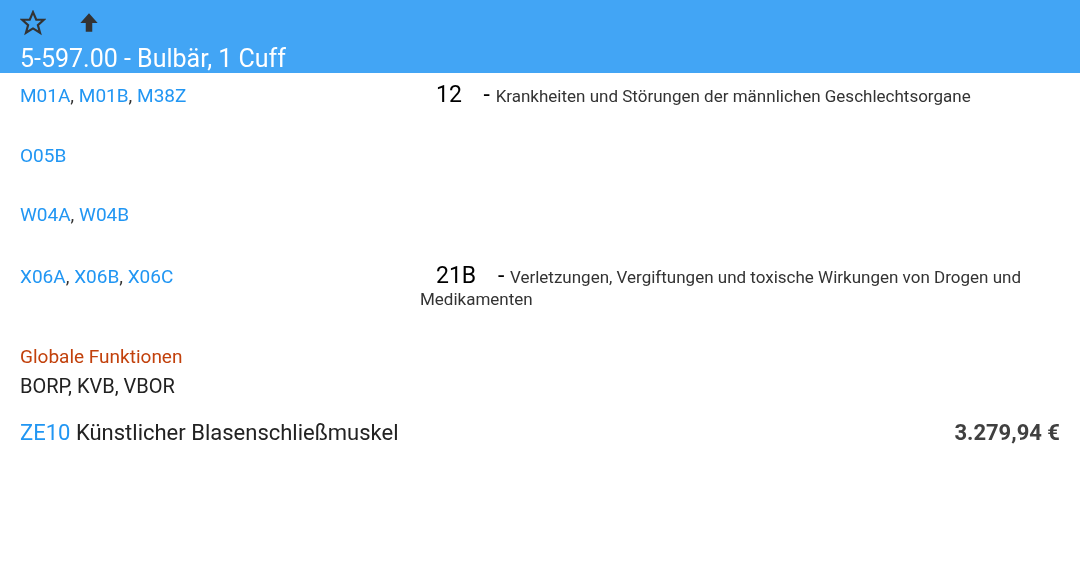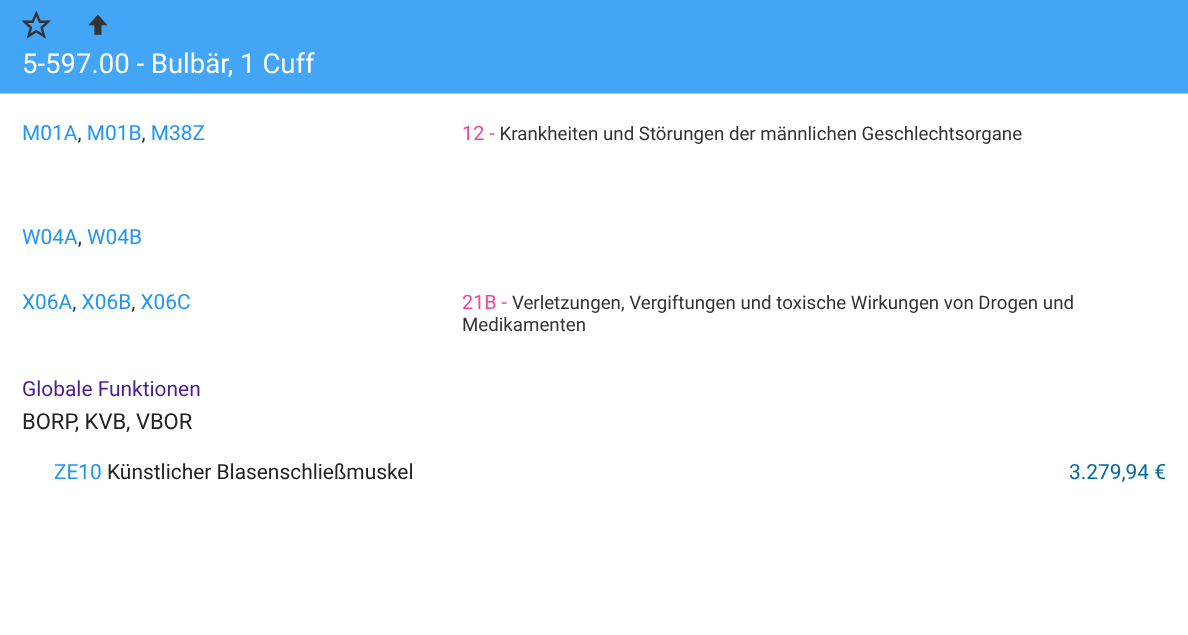--- a/index.html
+++ b/index.html
@@ -10,21 +10,21 @@
     body {
       font-family: -apple-system, BlinkMacSystemFont, "Segoe UI", Roboto, Arial, sans-serif;
       background: #fff;
       width: 1080px;
       height: 577px;
       overflow: hidden;
     }
     .header {
       background: #42a5f5;
       color: #fff;
-      padding: 10px 20px 12px;
+      padding: 10px 20px 0;
     }
     .header-icons {
       display: flex;
       gap: 30px;
       margin-bottom: 8px;
     }
     .icon-star, .icon-up {
       width: 26px;
       height: 26px;
       cursor: pointer;
@@ -37,70 +37,71 @@
     }
     .content {
       padding: 0 20px;
     }
     .row {
       display: flex;
       align-items: baseline;
       padding: 18px 0;
     }
     .row:first-child {
-      padding-top: 24px;
+      padding-top: 8px;
     }
     .codes {
       width: 400px;
       flex-shrink: 0;
       font-size: 19px;
     }
     .codes a {
       color: #2196f3;
       text-decoration: none;
       cursor: pointer;
     }
     .codes-sep {
       color: #333;
     }
     .desc {
       font-size: 17px;
       color: #333;
     }
     .desc-num {
-      font-size: 18px;
-      color: #ec4899;
+      font-size: 23px;
+      color: #000000;
+      margin-left: 16px;
     }
     .section-label {
-      color: #4c1d95;
+      color: #c2410c;
       font-size: 19px;
       margin-top: 18px;
       margin-bottom: 6px;
     }
     .section-text {
       color: #222;
       font-size: 20px;
       margin-bottom: 22px;
     }
     .ze-row {
       display: flex;
       justify-content: space-between;
       align-items: flex-start;
-      font-size: 19px;
-      margin-left: 29px;
+      font-size: 22px;
     }
     .ze-left {
       color: #222;
     }
     .ze-code {
       color: #2196f3;
       cursor: pointer;
     }
     .ze-price {
-      color: #0369a1;
+      color: #404040;
+      font-weight: bold;
     }
   </style>
 </head>
 <body>
 
 <div class="header">
   <div class="header-icons">
     <span class="icon-star">
       <svg viewBox="0 0 24 24" fill="none" stroke="currentColor" stroke-width="2">
         <polygon points="12,2 15,9 22,9 16.5,14 18.5,21 12,17 5.5,21 7.5,14 2,9 9,9"></polygon>
@@ -115,20 +116,21 @@
   <div class="header-title">5-597.00 - Bulbär, 1 Cuff</div>
 </div>
 
 <div class="content">
   <div id="rows-container">
       <div class="row">
         <div class="codes"><a>M01A</a><span class="codes-sep">, </span><a>M01B</a><span class="codes-sep">, </span><a>M38Z</a></div>
         <div class="desc"><span class="desc-num">12</span><span class="desc-num"> - </span><span>Krankheiten und Störungen der männlichen Geschlechtsorgane</span></div>
       </div>
       <div class="row">
+        <div class="codes"><a>O05B</a></div>
       </div>
       <div class="row">
         <div class="codes"><a>W04A</a><span class="codes-sep">, </span><a>W04B</a></div>
       </div>
       <div class="row">
         <div class="codes"><a>X06A</a><span class="codes-sep">, </span><a>X06B</a><span class="codes-sep">, </span><a>X06C</a></div>
         <div class="desc"><span class="desc-num">21B</span><span class="desc-num"> - </span><span>Verletzungen, Vergiftungen und toxische Wirkungen von Drogen und Medikamenten</span></div>
       </div>
     </div>
 

